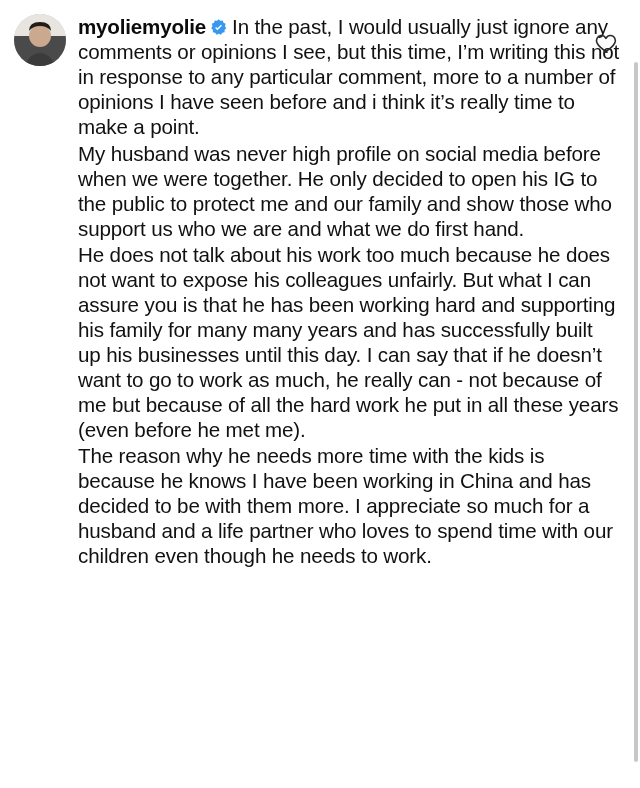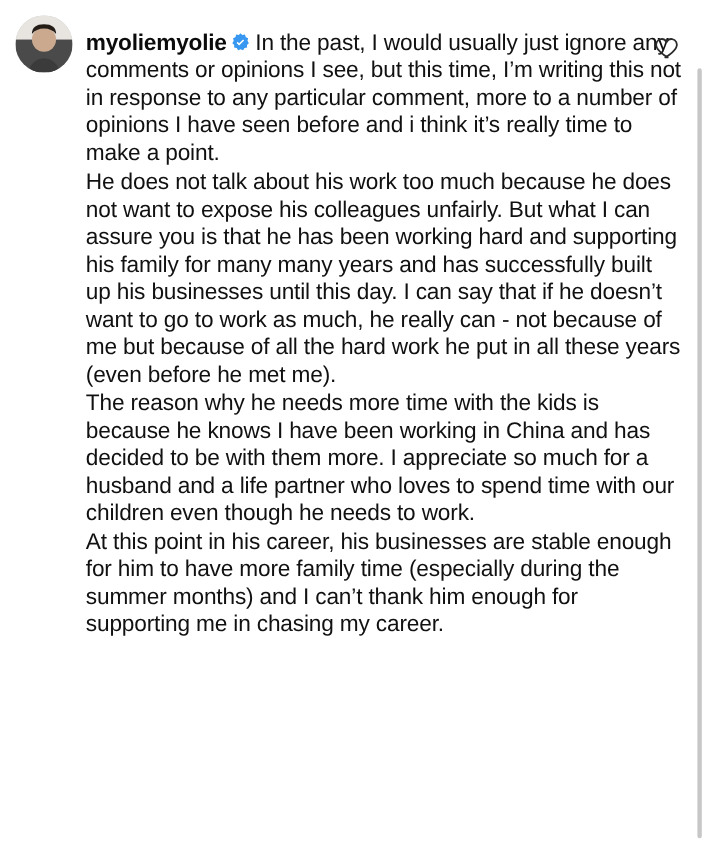--- a/index.html
+++ b/index.html
@@ -42,21 +42,21 @@
   .body-col {
     flex: 1 1 auto;
     min-width: 0;
     padding-right: 6px;
   }
   .text-block {
     font-size: 20.6px;
     line-height: 1.215;
     letter-spacing: -0.15px;
     color: #111112;
-    margin: 16px 0 2px 0;
+    margin: 4px 0 2px 0;
     word-wrap: break-word;
   }
   .username {
     font-weight: bold;
     color: #0b0b0c;
     letter-spacing: -0.2px;
   }
   .verified {
     display: inline-block;
     vertical-align: -3px;
@@ -118,23 +118,23 @@
         <path d="M12 52 q2 -12 14 -13 q12 1 14 13 z" fill="#3b3b3b"></path>
       </svg>
     </div>
 
     <div class="body-col">
       <p class="text-block"><span class="username">myoliemyolie</span><span class="verified"><svg width="19" height="19" viewBox="0 0 24 24" aria-hidden="true">
               <path fill="#3897f0" d="M12 1.5l2.3 2.0 3.0-.4 1.0 2.9 2.7 1.4-.8 2.9 1.6 2.6-2.2 2.1.2 3.0-3.0.6-1.7 2.5-2.8-1.1-2.8 1.1-1.7-2.5-3.0-.6.2-3.0L2.8 12.9l1.6-2.6-.8-2.9 2.7-1.4 1.0-2.9 3.0.4z"></path>
               <path fill="#ffffff" d="M10.6 15.6l-2.9-2.9 1.25-1.25 1.65 1.65 4.5-4.5 1.25 1.25z"></path>
             </svg></span><span>In the past, I would usually just ignore any comments or opinions I see, but this time, I’m writing this not in response to any particular comment, more to a number of opinions I have seen before and i think it’s really time to make a point.</span></p>
 
+      <p class="para">My husband was never high profile on social media before when we were together. He only decided to open his IG to the public to protect me and our family and show those who support us who we are and what we do first hand.</p>
       <p class="para">He does not talk about his work too much because he does not want to expose his colleagues unfairly. But what I can assure you is that he has been working hard and supporting his family for many many years and has successfully built up his businesses until this day. I can say that if he doesn’t want to go to work as much, he really can - not because of me but because of all the hard work he put in all these years (even before he met me).</p>
       <p class="para">The reason why he needs more time with the kids is because he knows I have been working in China and has decided to be with them more. I appreciate so much for a husband and a life partner who loves to spend time with our children even though he needs to work.</p>
-      <p class="para">At this point in his career, his businesses are stable enough for him to have more family time (especially during the summer months) and I can’t thank him enough for supporting me in chasing my career.</p>
     </div>
   </div>
 
   <div class="like-col">
     <svg class="heart" viewBox="0 0 24 24" aria-hidden="true">
       <path d="M12 20.5s-7.3-4.6-9.1-8.3C1.4 9.0 3.0 5.6 6.2 5.1c2.0-.3 3.8.8 4.6 2.3.2.4.2.4.4 0 .8-1.5 2.6-2.6 4.6-2.3 3.2.5 4.8 3.9 3.3 7.1-1.8 3.7-9.1 8.3-9.1 8.3z" fill="none" stroke="#2b2b2b" stroke-width="1.5" stroke-linejoin="round"></path>
     </svg>
   </div>
 
   <div class="scrollbar-track"></div>

